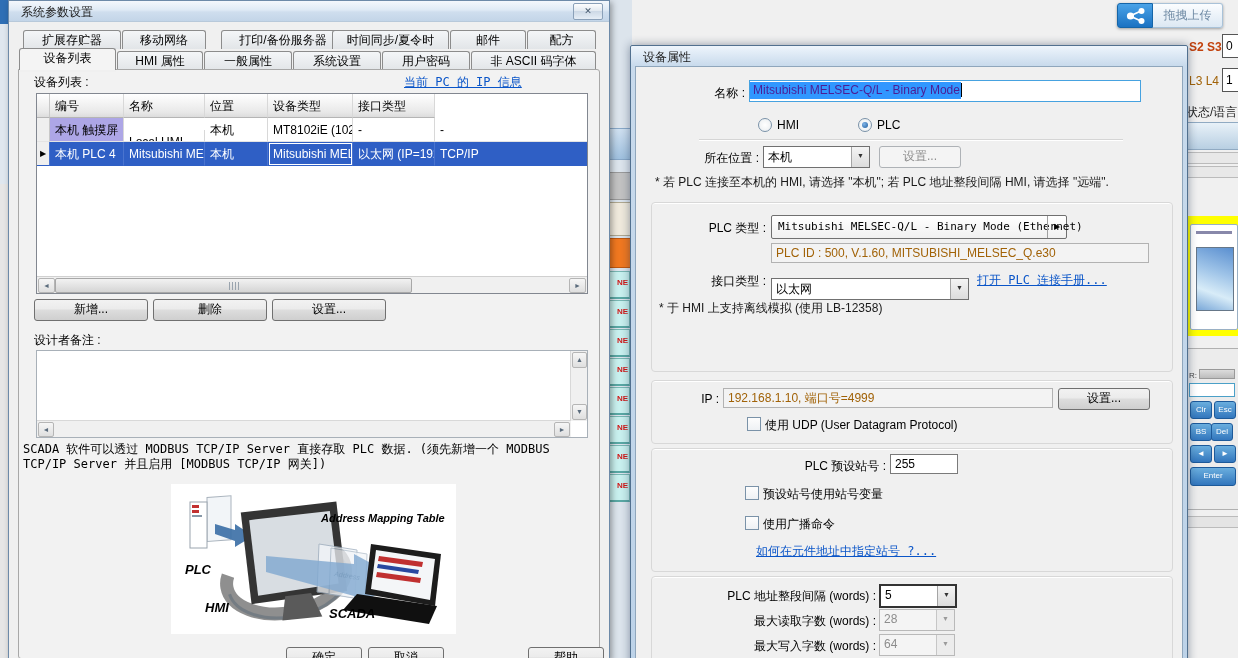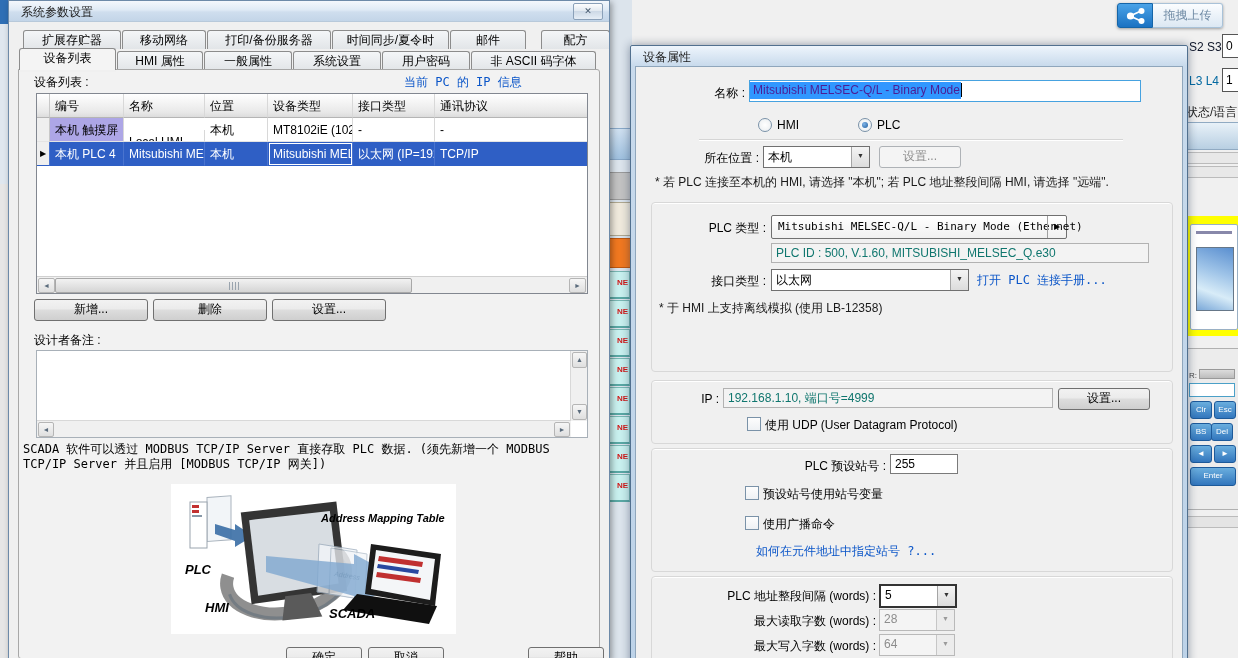--- a/index.html
+++ b/index.html
@@ -23,33 +23,33 @@
         background:linear-gradient(180deg,#eef5fc,#c8daec 20px,#bcd2e8);
         box-shadow:0 0 10px rgba(20,40,70,.45);margin-top:45px;}
   .aero .client{position:absolute;left:4px;right:4px;top:20px;bottom:4px;background:#f0f0f0;border:1px solid #8fa6bc;}
 
   
   .btn{position:absolute;border:1px solid #707070;border-radius:3px;text-align:center;
        background:linear-gradient(180deg,#f2f2f2 0%,#ebebeb 45%,#dddddd 50%,#cfcfcf 100%);
        font-size:12px;color:#000;line-height:18px;}
   .btn.disabled{border-color:#aeb2b6;color:#8d8d8d;background:#f4f4f4;}
   .btn.focusdef{border-color:#3c7fb1;box-shadow:0 0 2px 1px #7ab8e8 inset;}
-  .link{color:#0a55c8;cursor:pointer;}
+  .link{color:#0a55c8;text-decoration:underline;cursor:pointer;}
   .combo{position:absolute;background:#fff;border:1px solid #707070;font-size:12px;}
   .combo .val{position:absolute;left:4px;top:2px;right:20px;white-space:nowrap;overflow:hidden;}
   .combo .drop{position:absolute;right:0;top:0;bottom:0;width:17px;border-left:1px solid #a5a5a5;
                background:linear-gradient(180deg,#f4f4f4,#dcdcdc);text-align:center;color:#333;font-size:7px;line-height:17px;}
   .combo.disabled{background:#f4f4f4;border-color:#b9b9b9;color:#8d8d8d;}
   .combo.disabled .drop{color:#9a9a9a;background:#ececec;border-left-color:#c6c6c6;}
   .check{position:absolute;width:12px;height:12px;background:linear-gradient(180deg,#fdfdfd,#eef1f4);border:1px solid #7a92a8;}
   .radio{position:absolute;width:12px;height:12px;border-radius:50%;border:1px solid #7a92a8;background:radial-gradient(#fff,#e8ecef);}
   .radio.sel::after{content:"";position:absolute;left:3px;top:3px;width:6px;height:6px;border-radius:50%;
                     background:radial-gradient(circle at 35% 35%,#7fb4e8,#1f5d9e);}
   .groupbox{position:absolute;border:1px solid #d8d8d8;border-radius:4px;box-shadow:0 1px 0 #fff inset;}
-  .readonlyfield{position:absolute;background:#f3f3f3;border:1px solid #b2b2b2;color:#0f766e;
+  .readonlyfield{position:absolute;background:#f3f3f3;border:1px solid #b2b2b2;color:#a16207;
                  font-size:12px;line-height:18px;padding-left:4px;white-space:nowrap;overflow:hidden;}
   .editfield{position:absolute;background:#fff;border:1px solid #7a7a7a;font-size:12px;line-height:18px;padding-left:4px;}
   .rlabel{position:absolute;text-align:right;white-space:nowrap;}
   .note{position:absolute;color:#1a1a1a;white-space:nowrap;}
 
   
   .sbtn{position:absolute;background:linear-gradient(180deg,#f6f6f6,#dfdfdf);border:1px solid #b5b5b5;border-radius:2px;
         color:#5a6b7c;font-size:7px;text-align:center;}
   .sthumb{position:absolute;background:linear-gradient(180deg,#f2f2f2,#d5d5d5);border:1px solid #a8a8a8;border-radius:2px;}
   .grip{position:absolute;left:50%;top:3px;width:10px;margin-left:-5px;height:8px;
@@ -122,23 +122,23 @@
     <div class="necell">
         <span>NE</span>
       </div>
     <div class="necell">
         <span>NE</span>
       </div>
   </div>
 </div>
 
 <div class="abs" style="left:1186px;top:0;width:52px;height:658px;background:#f0f0f0;z-index:0;overflow:hidden;">
-  <div class="abs" style="left:3px;top:40px;color:#0f172a;">S2  S3</div>
+  <div class="abs" style="left:3px;top:40px;color:#c2410c;font-weight:bold;">S2  S3</div>
   <div class="abs" style="left:36px;top:34px;width:20px;height:22px;background:#fff;border:1px solid #555;padding-left:3px;line-height:22px;">0</div>
-  <div class="abs" style="left:3px;top:74px;color:#0369a1;">L3  L4</div>
+  <div class="abs" style="left:3px;top:74px;color:#a16207;">L3  L4</div>
   <div class="abs" style="left:36px;top:68px;width:20px;height:22px;background:#fff;border:1px solid #555;padding-left:3px;line-height:22px;">1</div>
   <div class="abs" style="left:0px;top:104px;color:#222;">状态/语言</div>
   <div class="abs" style="left:0;top:122px;width:52px;height:26px;background:linear-gradient(180deg,#e8f1f8,#b8cfe2);border:1px solid #90aac2;"></div>
   <div class="abs" style="left:0;top:152px;width:52px;height:10px;background:#e8e8e8;border:1px solid #bbb;"></div>
   <div class="abs" style="left:0;top:166px;width:52px;height:10px;background:#e8e8e8;border:1px solid #bbb;"></div>
   <div class="abs" style="left:0;top:216px;width:52px;height:120px;background:#ffff00;">
     <div class="abs" style="left:4px;top:8px;width:46px;height:104px;background:#fff;border:1px solid #9ab0c4;border-radius:2px;">
       <div class="abs" style="left:5px;top:22px;width:36px;height:62px;background:linear-gradient(200deg,#5a8fd0,#9fc4e8 40%,#d8ecf8 70%,#7aa8d8);border:1px solid #678;"></div>
       <div class="abs" style="left:5px;top:6px;width:36px;height:3px;background:#88a;"></div>
     </div>
@@ -159,24 +159,24 @@
 </div>
 
 <div class="dlg" style="left:8px;top:0;width:600px;height:658px;z-index:10;overflow:hidden;">
   <div class="titlebar">
     <span class="cap">系统参数设置</span>
     <span class="closebtn" style="right:6px;">✕</span>
   </div>
 
   <div class="tab" style="left:14px;top:29px;width:98px;">扩展存贮器</div>
   <div class="tab" style="left:113px;top:29px;width:84px;">移动网络</div>
-  <div class="tab" style="left:198px;top:29px;width:124px;">打印/备份服务器</div>
+  <div class="tab" style="left:212px;top:29px;width:124px;">打印/备份服务器</div>
   <div class="tab" style="left:323px;top:29px;width:117px;">时间同步/夏令时</div>
   <div class="tab" style="left:441px;top:29px;width:76px;">邮件</div>
-  <div class="tab" style="left:532px;top:29px;width:69px;">配方</div>
+  <div class="tab" style="left:518px;top:29px;width:69px;">配方</div>
 
   <div class="tab active" style="left:10px;top:47px;width:97px;">设备列表</div>
   <div class="tab" style="left:108px;top:50px;width:86px;">HMI 属性</div>
   <div class="tab" style="left:195px;top:50px;width:88px;">一般属性</div>
   <div class="tab" style="left:284px;top:50px;width:88px;">系统设置</div>
   <div class="tab" style="left:373px;top:50px;width:88px;">用户密码</div>
   <div class="tab" style="left:462px;top:50px;width:125px;">非 ASCII 码字体</div>
 
   <div class="abs" style="left:9px;top:68px;width:580px;height:588px;border:1px solid #a8a8a8;border-radius:0 3px 3px 3px;background:#f2f2f2;"></div>
 
@@ -184,21 +184,20 @@
   <div class="abs link mono" style="left:395px;top:73px;">当前 PC 的 IP 信息</div>
 
   <div class="tbl" style="left:27px;top:92px;width:550px;height:199px;">
     <div class="trow thead">
       <div class="tc selcol"></div>
       <div class="tc" style="width:74px;">编号</div>
       <div class="tc" style="width:81px;">名称</div>
       <div class="tc" style="width:63px;">位置</div>
       <div class="tc" style="width:85px;">设备类型</div>
       <div class="tc" style="width:82px;">接口类型</div>
-      <div class="tc" style="flex:1;border-right:none;">通讯协议</div>
     </div>
     <div class="trow">
       <div class="tc selcol"></div>
       <div class="tc" style="width:74px;background:#ada6e6;">本机 触摸屏</div>
       <div class="tc" style="width:81px;margin-top:12px;">Local HMI</div>
       <div class="tc" style="width:63px;">本机</div>
       <div class="tc" style="width:85px;">MT8102iE (102...</div>
       <div class="tc" style="width:82px;">-</div>
       <div class="tc" style="flex:1;border-right:none;">-</div>
     </div>
@@ -313,21 +312,21 @@
   <div class="note" style="left:24px;top:128px;font-size:12px;">* 若 PLC 连接至本机的 HMI, 请选择 "本机"; 若 PLC 地址整段间隔 HMI, 请选择 "远端".</div>
 
   <div class="groupbox" style="left:20px;top:156px;width:520px;height:168px;"></div>
   <div class="rlabel" style="left:50px;top:174px;width:85px;">PLC 类型 :</div>
   <div class="abs" style="left:140px;top:169px;width:294px;height:22px;border:1px solid #707070;border-radius:2px;background:linear-gradient(180deg,#fff,#f0f0f0);">
     <span class="abs mono" style="left:6px;top:4px;font-size:11px;white-space:nowrap;">Mitsubishi MELSEC-Q/L - Binary Mode (Ethernet)</span>
     <span class="abs" style="right:0;top:0;width:18px;height:22px;border-left:1px solid #a0a0a0;text-align:center;line-height:21px;font-size:8px;">▶</span>
   </div>
   <div class="readonlyfield" style="left:140px;top:197px;width:372px;height:18px;">PLC ID : 500, V.1.60, MITSUBISHI_MELSEC_Q.e30</div>
   <div class="rlabel" style="left:50px;top:227px;width:85px;">接口类型 :</div>
-  <div class="combo" style="left:140px;top:223px;width:196px;height:20px;">
+  <div class="combo" style="left:140px;top:232px;width:196px;height:20px;">
     <span class="val">以太网</span>
     <span class="drop">▼</span>
   </div>
   <div class="abs link mono" style="left:346px;top:226px;font-size:12px;">打开 PLC 连接手册...</div>
   <div class="note" style="left:28px;top:254px;">* 于 HMI 上支持离线模拟 (使用 LB-12358)</div>
 
   <div class="groupbox" style="left:20px;top:334px;width:520px;height:62px;"></div>
   <div class="rlabel" style="left:50px;top:346px;width:38px;">IP :</div>
   <div class="readonlyfield" style="left:92px;top:342px;width:324px;height:18px;">192.168.1.10, 端口号=4999</div>
   <div class="btn" style="left:427px;top:342px;width:90px;height:20px;">设置...</div>

